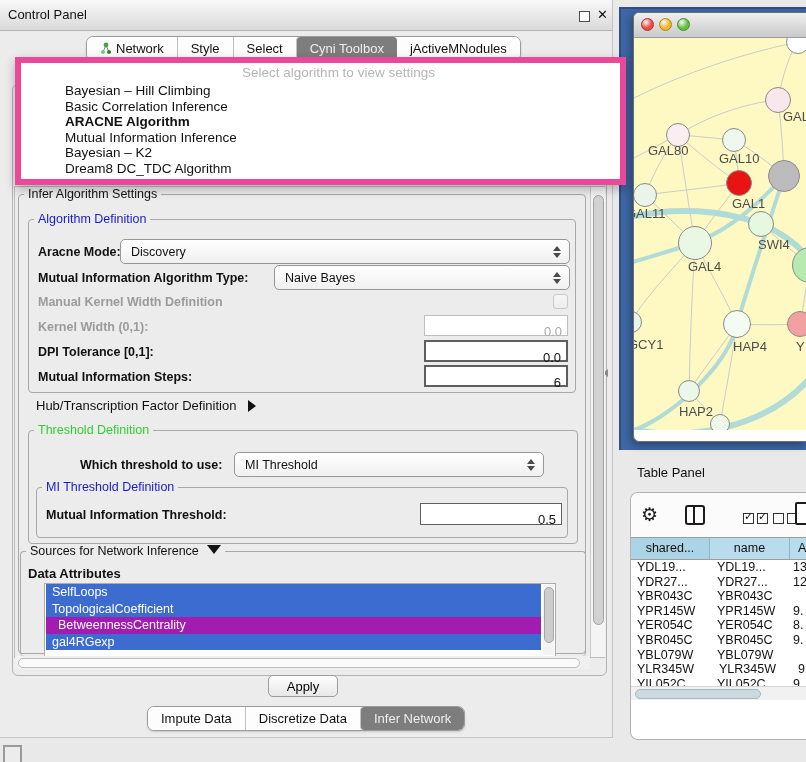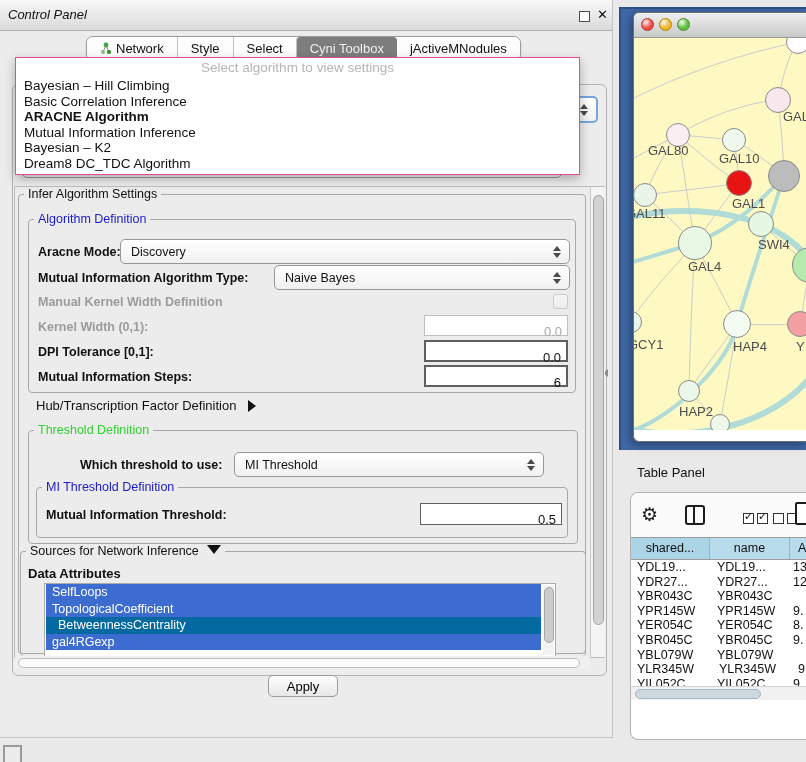--- a/index.html
+++ b/index.html
@@ -38,21 +38,21 @@
   .ckbx{width:9px;height:9px;border:1.5px solid #333;background:#fff;display:inline-block;margin-right:3px;position:relative;}
   .ckbx.on:after{content:"✓";position:absolute;left:0px;top:-4px;font-size:11px;font-weight:bold;color:#111;}
 </style>
 </head>
 <body>
 
 <div id="screen">
 
   <div class="abs" style="left:0;top:0;width:612px;height:737px;background:#ececec;border-right:1px solid #c3c3c3;border-bottom:1px solid #c6c6c6;">
 
-    <div class="abs" style="left:0;top:0;width:612px;height:30px;background:linear-gradient(#f8f8f8,#dadada);border-bottom:1px solid #b2b2b2;font-style:italic;">
+    <div class="abs" style="left:0;top:0;width:612px;height:30px;background:linear-gradient(#f8f8f8,#dadada);border-bottom:1px solid #b2b2b2;">
       <div class="abs" style="left:8px;top:0;height:30px;line-height:30px;font-size:13px;">Control Panel</div>
       <div class="abs" style="left:579px;top:11px;width:9px;height:9px;border:1.5px solid #4c4c4c;background:#fdfdfd;"></div>
       <div class="abs" style="left:597px;top:7px;font-size:13px;font-weight:bold;">✕</div>
     </div>
 
     <div class="tabpill" id="topTabs" style="left:86px;top:36px;height:23px;"><div class="tabseg"><span><svg width="12" height="12" style="vertical-align:-1px;margin-right:4px;">
               <g stroke="#888" stroke-width="1">
                 <line x1="3" y1="10" x2="6" y2="3"></line>
                 <line x1="6" y1="3" x2="9" y2="10"></line>
               </g>
@@ -130,38 +130,39 @@
         width:0;height:0;border-left:7px solid transparent;border-right:7px solid transparent;border-top:9px solid #111;vertical-align:1px;"></span>
     </div>
     <div class="abs lbl" style="left:28px;top:566px;font-size:13px;">Data Attributes</div>
 
     <div class="abs" id="attrList" style="left:44px;top:583px;width:510px;height:72px;background:#fff;border:1px solid #ababab;overflow:hidden;">
       <div class="abs" style="right:1px;top:1px;width:11px;height:70px;background:#f3f3f3;">
         <div class="abs" style="left:1px;top:2px;width:8px;height:54px;background:#cdcdcd;border:1px solid #a5a5a5;border-radius:5px;"></div>
       </div>
     <div class="attr-item" style="background: rgb(61, 108, 209);">SelfLoops</div>
         <div class="attr-item" style="background: rgb(61, 108, 209);">TopologicalCoefficient</div>
-        <div class="attr-item" style="background: #0369a1; padding-left: 12px;">BetweennessCentrality</div>
+        <div class="attr-item" style="background: #a21caf; padding-left: 12px;">BetweennessCentrality</div>
         <div class="attr-item" style="background: rgb(61, 108, 209);">gal4RGexp</div>
       </div>
 
     <div class="abs" style="left:590px;top:187px;width:15px;height:470px;background:#f4f4f4;border-left:1px solid #c9c9c9;box-sizing:border-box;z-index:3;">
       <div class="abs" style="left:2px;top:8px;width:9px;height:428px;background:#d2d2d2;border:1px solid #a2a2a2;border-radius:6px;"></div>
     </div>
     <div class="abs" style="left:15px;top:656px;width:575px;height:13px;background:#f0f0f0;z-index:3;">
       <div class="abs" style="left:3px;top:2px;width:560px;height:8px;background:#fbfbfb;border:1px solid #bcbcbc;border-radius:5px;"></div>
     </div>
 
     <button class="abs" style="left:268px;top:675px;width:70px;height:22px;border:1px solid #9c9c9c;border-radius:5px;
          background:linear-gradient(#fefefe,#e7e7e7);font-size:13px;font-family:inherit;">Apply</button>
 
+    <div class="tabpill" id="bottomTabs" style="left:147px;top:706px;height:23px;"><div class="tabseg"><span>Impute Data</span></div><div class="tabseg"><span>Discretize Data</span></div><div class="tabseg sel"><span>Infer Network</span></div></div>
   </div>
 
-  <div class="abs" id="dropdown" style="left:15px;top:57px;width:563px;height:116px;background:#fff;border:1px solid #ec4899;
-       box-shadow:0 4px 10px rgba(0,0,0,0.28);z-index:50;">
+  <div class="abs" id="dropdown" style="left:15px;top:57px;width:563px;height:116px;background:#fff;border:6px solid #ec4899;
+       box-shadow:0 4px 10px rgba(0,0,0,0.28);z-index:50;padding-left:36px;">
     <div style="height:20px;line-height:20px;text-align:center;color:#b5b5b5;font-size:13.5px;">Select algorithm to view settings</div>
   <div class="dd-item">Bayesian – Hill Climbing</div>
       <div class="dd-item">Basic Correlation Inference</div>
       <div class="dd-item" style="font-weight: bold;">ARACNE Algorithm</div>
       <div class="dd-item">Mutual Information Inference</div>
       <div class="dd-item">Bayesian – K2</div>
       <div class="dd-item">Dream8 DC_TDC Algorithm</div>
     </div>
 
   <div class="abs" style="left:603px;top:369px;width:0;height:0;border-top:4px solid transparent;border-bottom:4px solid transparent;border-right:5px solid #8a8a8a;"></div>

